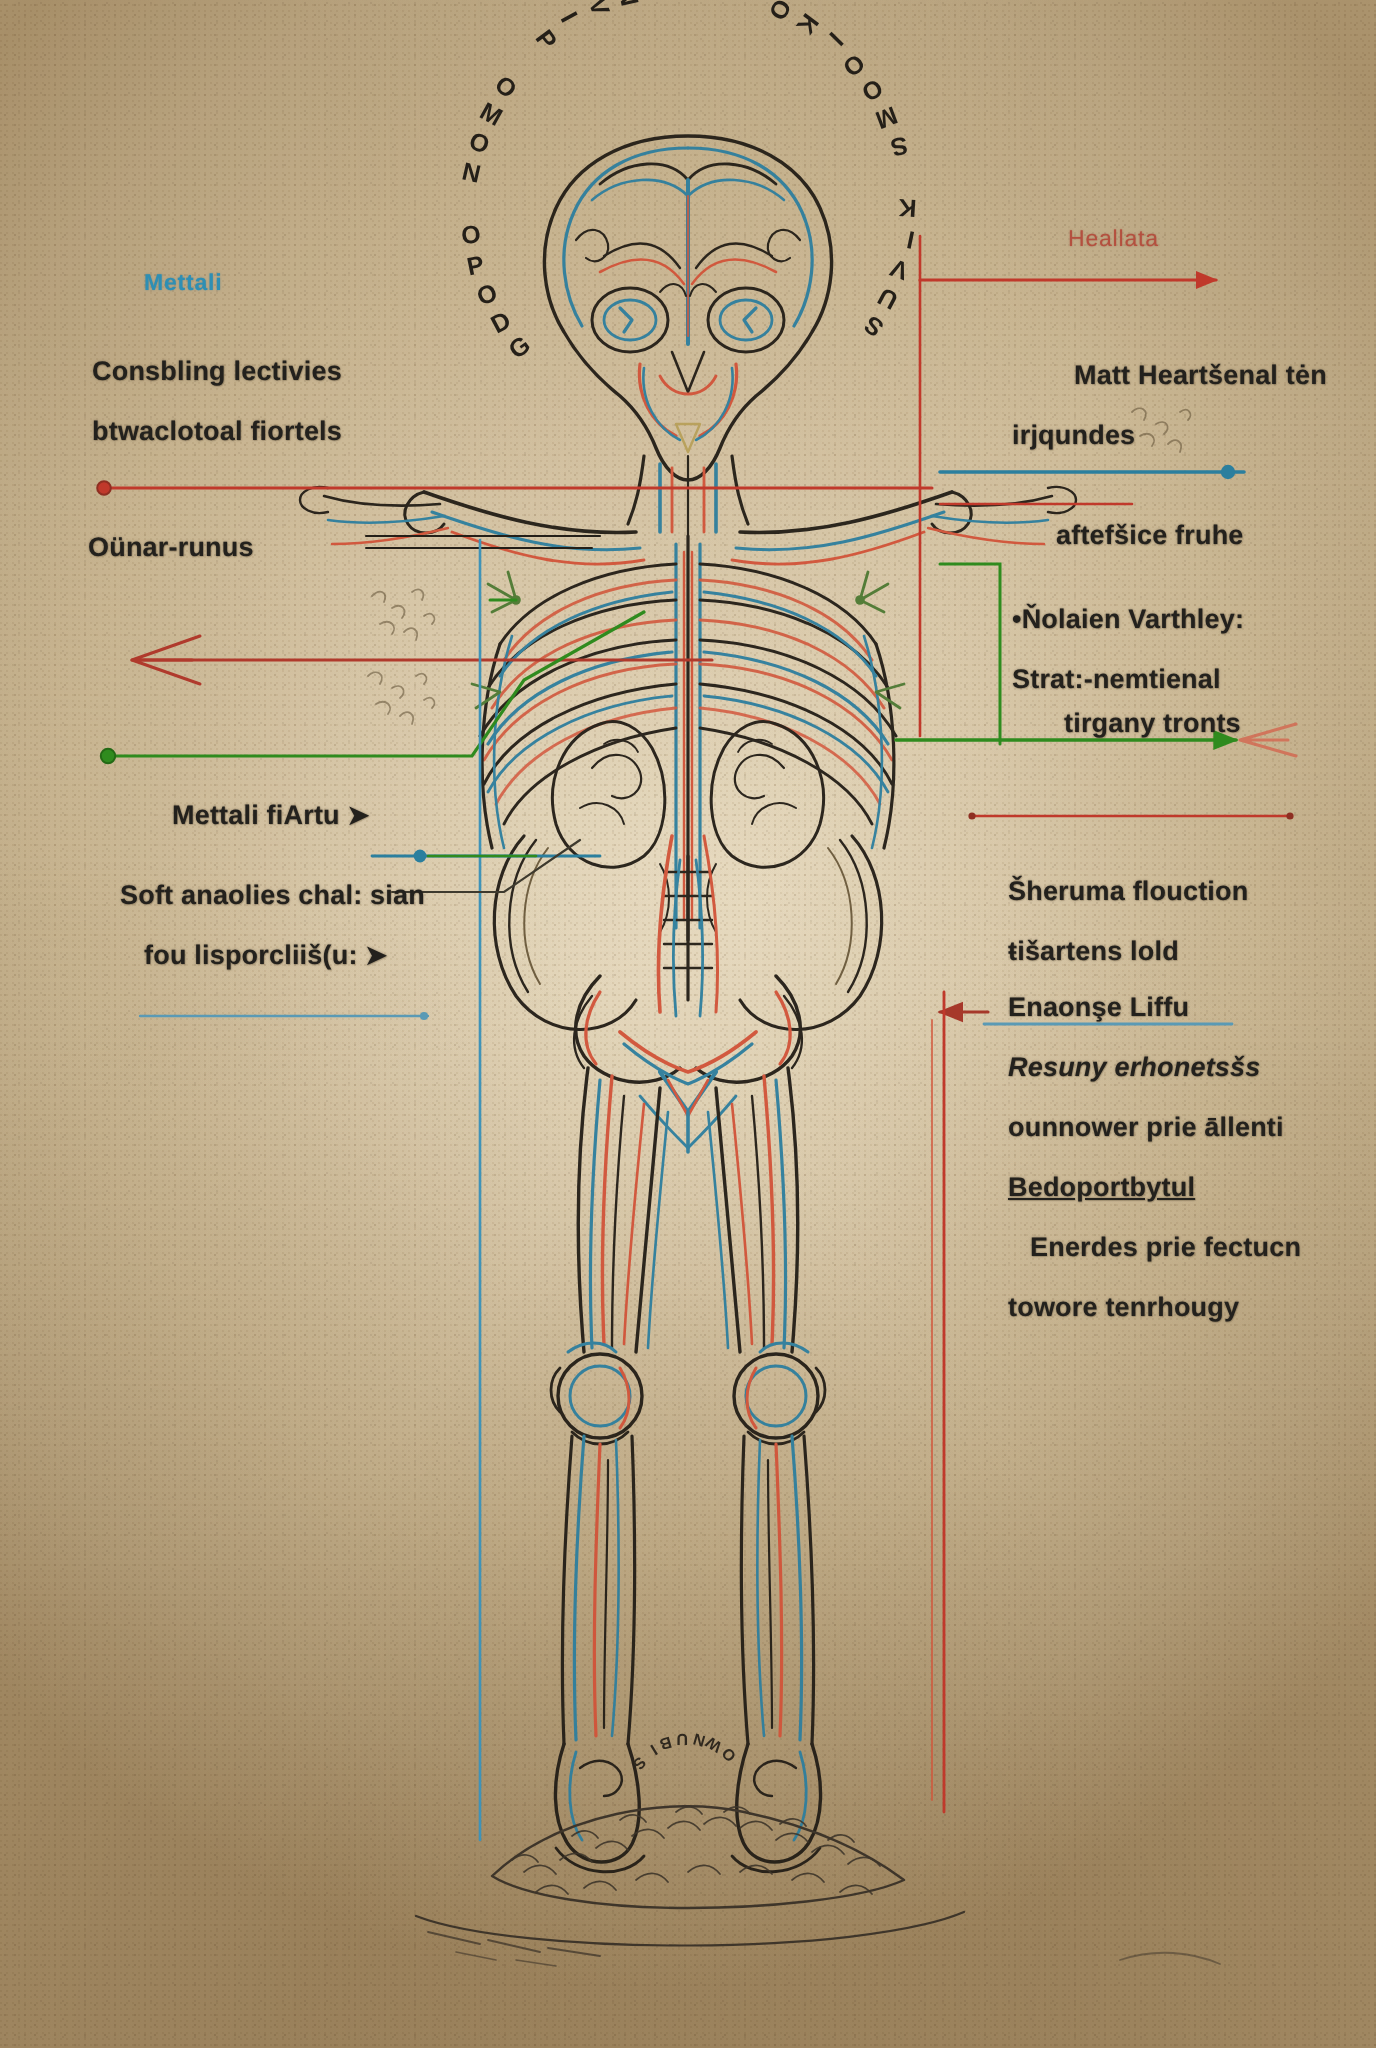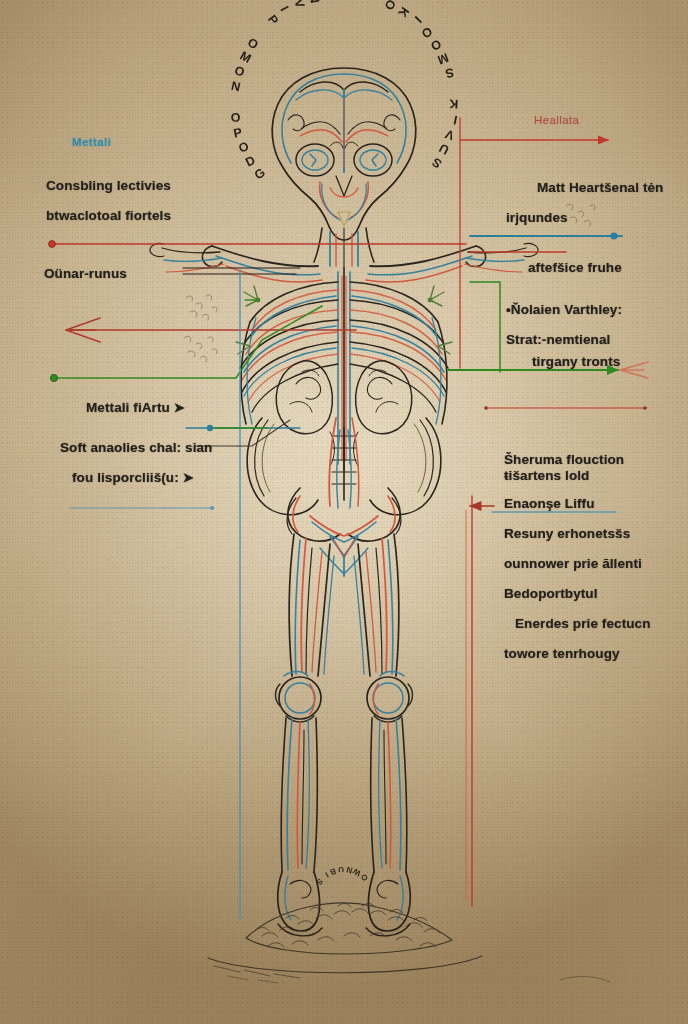--- a/index.html
+++ b/index.html
@@ -483,31 +483,31 @@
     <div class="lbl lbl-body" style="left:506px;top:210px;">irjqundes</div>
 
     <div class="lbl lbl-body" style="left:528px;top:260px;">aftefšice fruhe</div>
 
     <div class="lbl lbl-body" style="left:506px;top:302px;">•Ňolaien Varthley:</div>
 
     <div class="lbl lbl-body" style="left:506px;top:332px;">Strat:-nemtienal</div>
 
     <div class="lbl lbl-body" style="left:532px;top:354px;">tirgany tronts</div>
 
-    <div class="lbl lbl-body" style="left:504px;top:438px;margin-top:14px;">Šheruma flouction</div>
+    <div class="lbl lbl-body" style="left:504px;top:438px;">Šheruma flouction</div>
 
     <div class="lbl lbl-body" style="left:504px;top:468px;">ŧišartens lold</div>
 
     <div class="lbl lbl-body" style="left:504px;top:496px;">Enaonşe Liffu</div>
 
-    <div class="lbl lbl-body" style="left:504px;top:526px;">Resuny erhonetsšs</div>
+    <div class="lbl lbl-body" style="left:504px;top:526px;font-style:italic;">Resuny erhonetsšs</div>
 
     <div class="lbl lbl-body" style="left:504px;top:556px;">ounnower prie āllenti</div>
 
-    <div class="lbl lbl-body" style="left:504px;top:586px;">Bedoportbytul</div>
+    <div class="lbl lbl-body" style="left:504px;top:586px;text-decoration:underline;">Bedoportbytul</div>
 
     <div class="lbl lbl-body" style="left:504px;top:616px;margin-left:11px;">Enerdes prie fectucn</div>
 
     <div class="lbl lbl-body" style="left:504px;top:646px;text-align:right;">towore tenrhougy</div>
 
     <div class="foot-cap" id="footcap" style="left: 344px; top: 900px; width: 0px; height: 0px;">
         <span style="position: absolute; left: 0px; top: 0px; transform-origin: 0px 0px; transform: rotate(-48deg) translate(0px, -26px) rotate(180deg);">S</span>
         <span style="position: absolute; left: 0px; top: 0px; transform-origin: 0px 0px; transform: rotate(-32deg) translate(0px, -26px) rotate(180deg);">I</span>
         <span style="position: absolute; left: 0px; top: 0px; transform-origin: 0px 0px; transform: rotate(-16deg) translate(0px, -26px) rotate(180deg);">B</span>
         <span style="position: absolute; left: 0px; top: 0px; transform-origin: 0px 0px; transform: rotate(0deg) translate(0px, -26px) rotate(180deg);">U</span>

